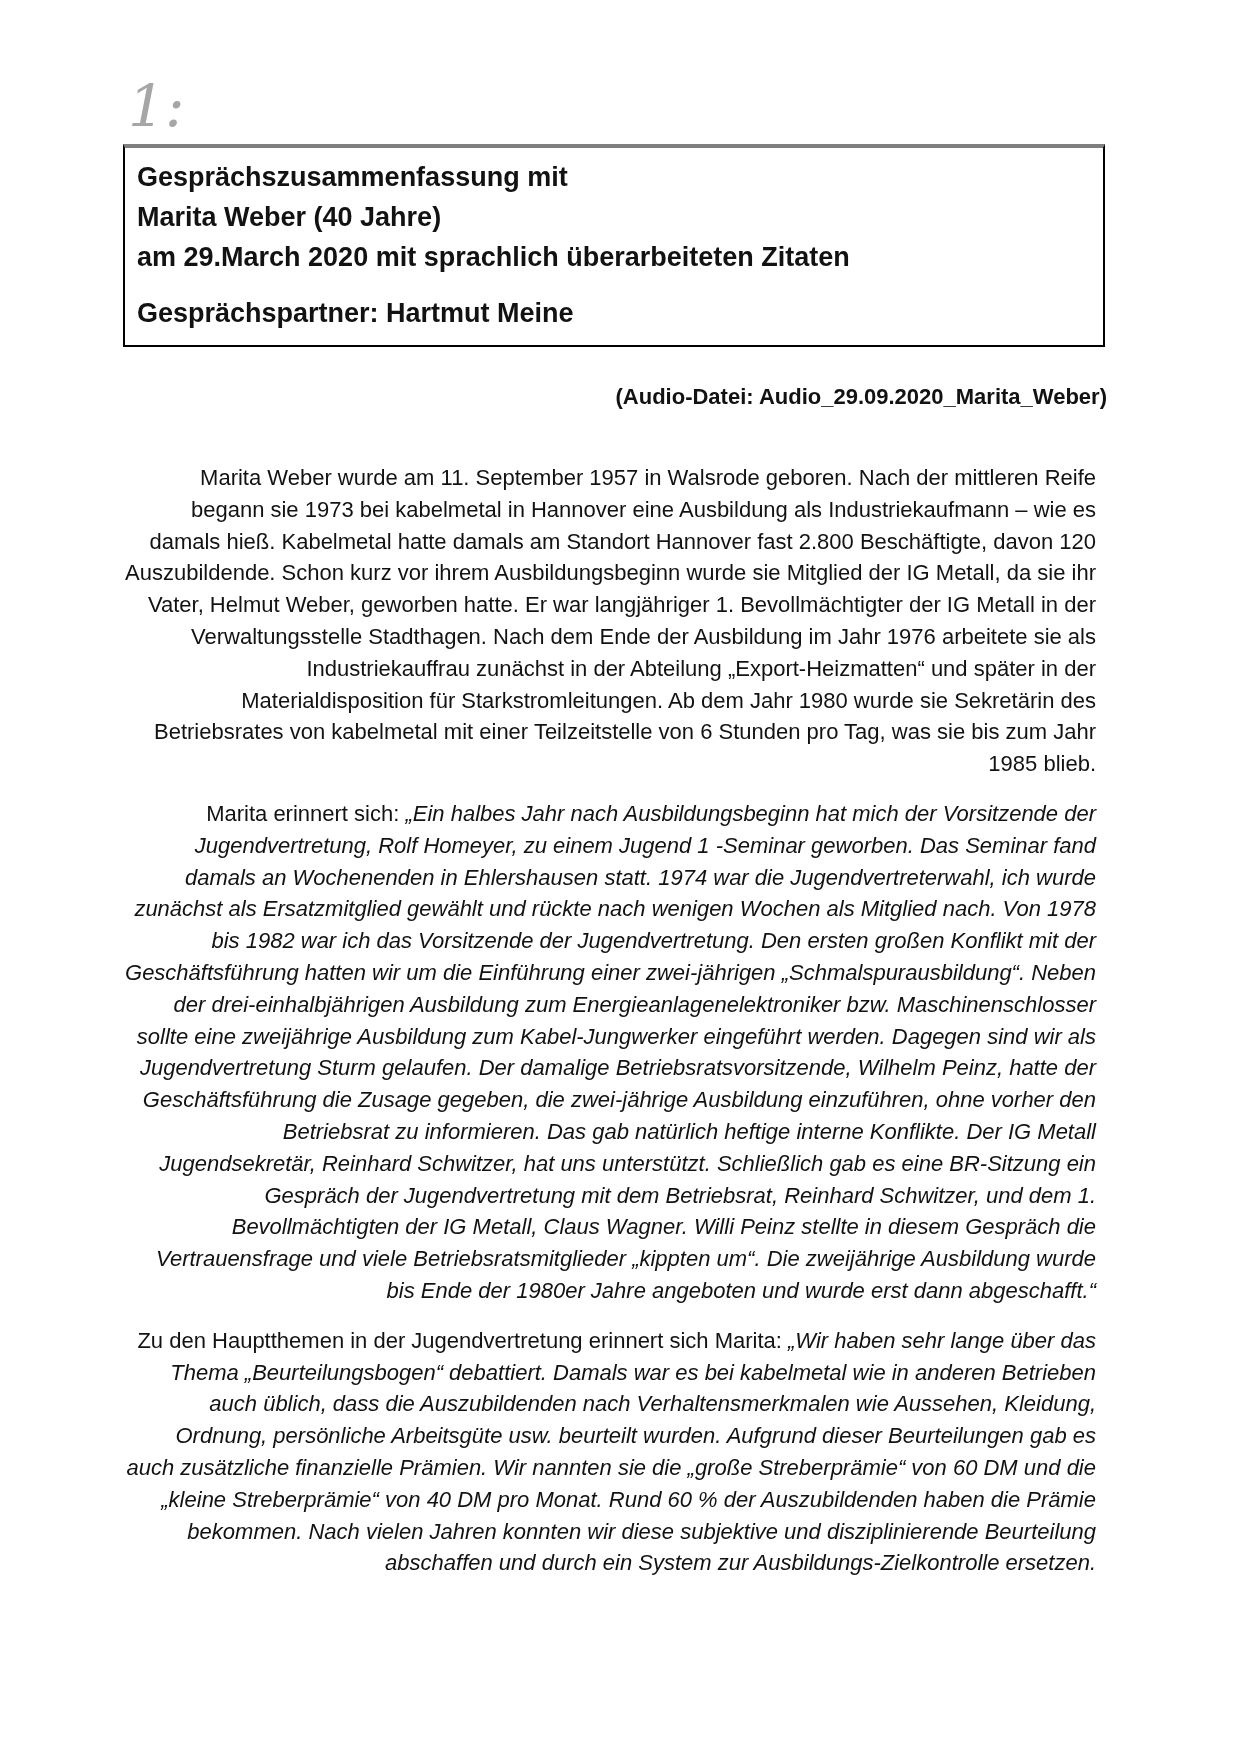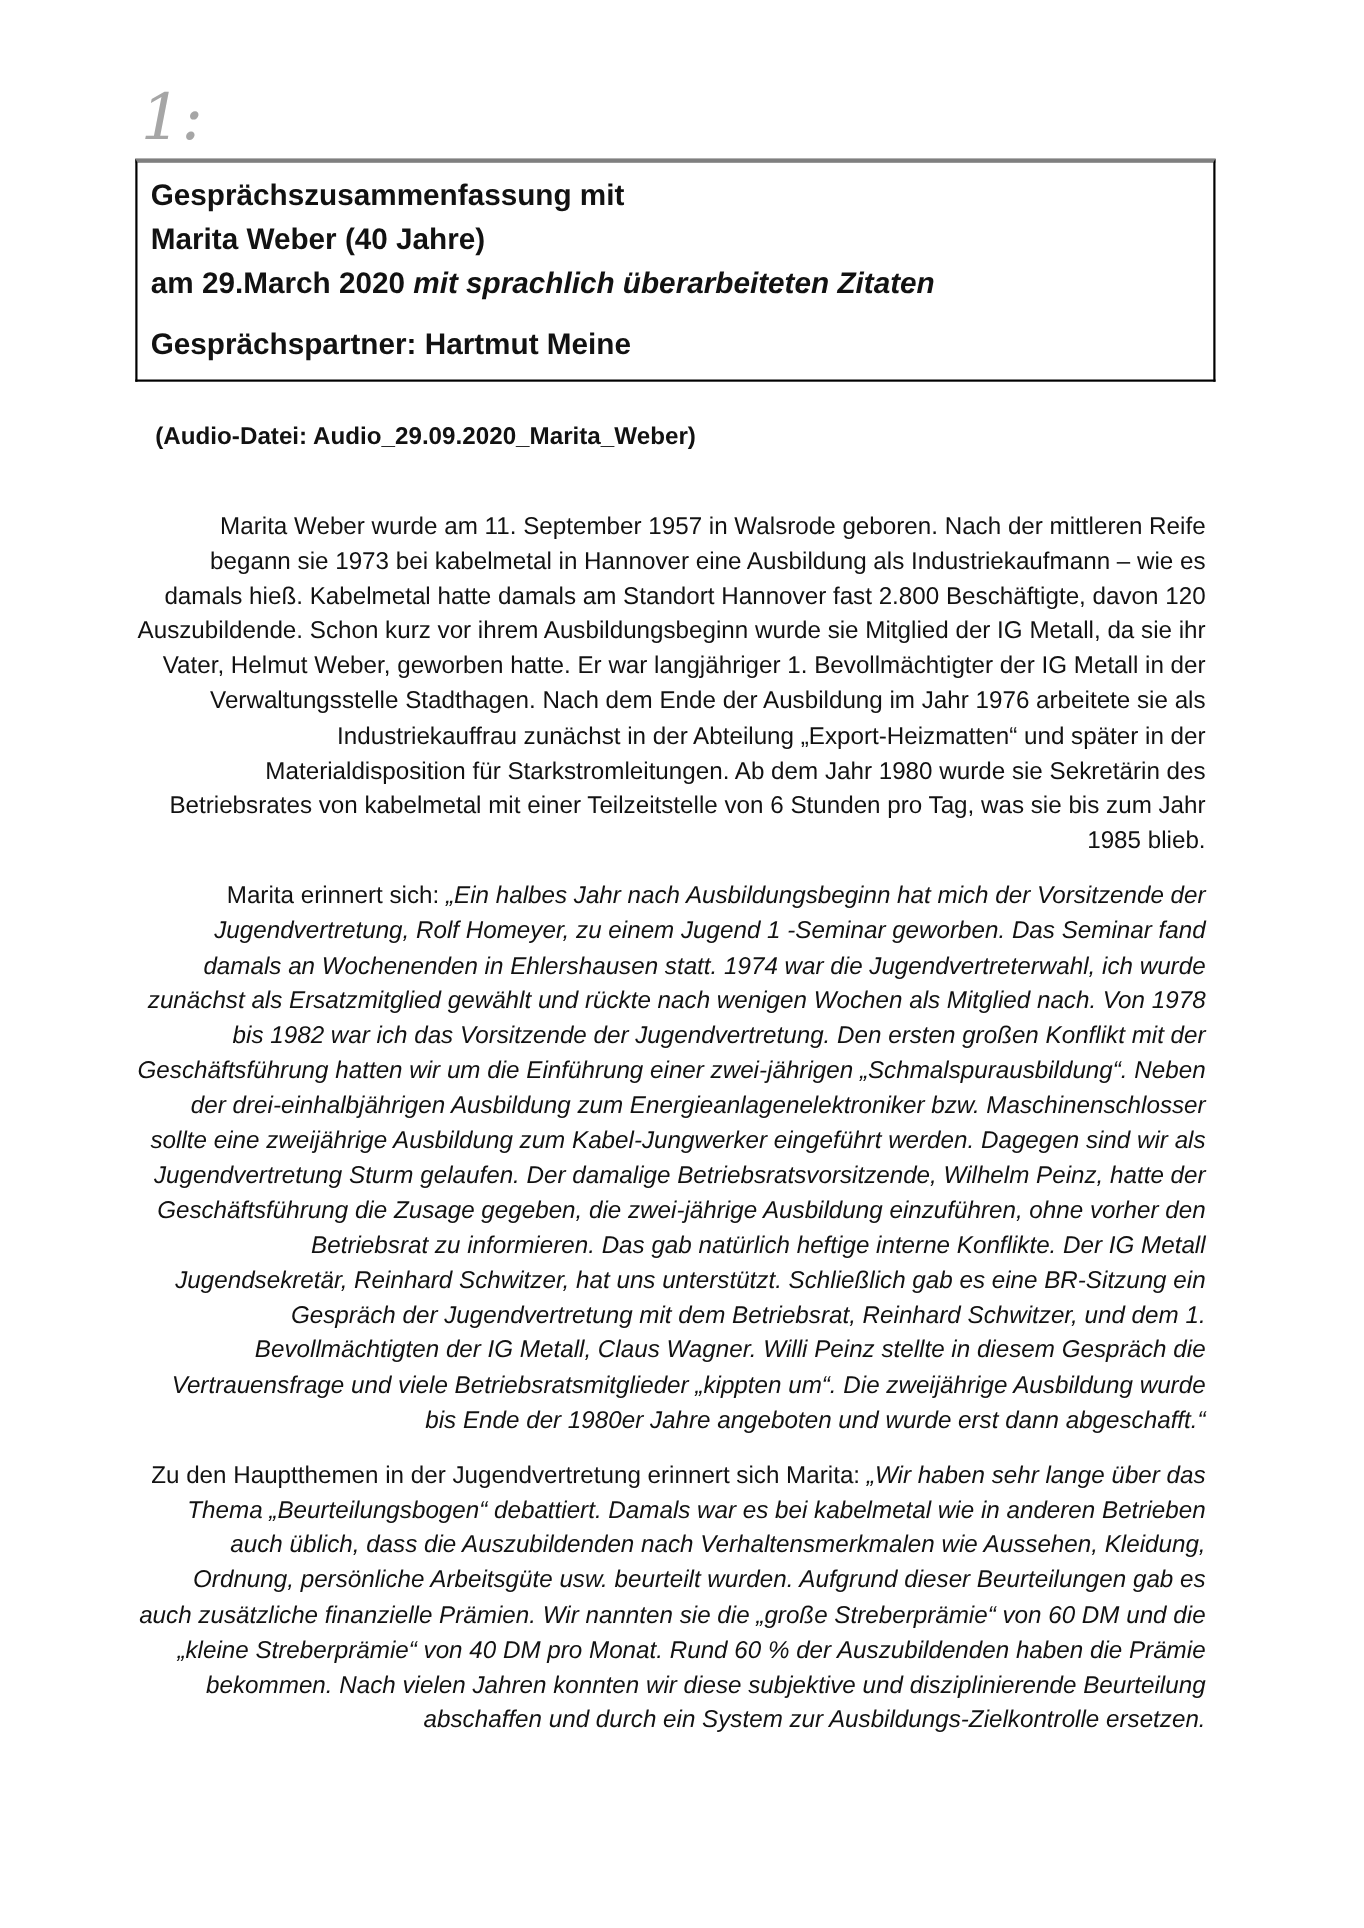--- a/index.html
+++ b/index.html
@@ -38,34 +38,34 @@
     padding: 9px 12px 12px 12px;
     background: #ffffff;
   }
   .title-line {
     font-weight: bold;
     font-size: 27px;
     line-height: 40px;
     white-space: pre-wrap;
   }
   .title-line .it {
-    font-style: italic;
   }
   .partner-line {
     margin-top: 16px;
   }
   .audio-note {
     position: absolute;
     left: 135px;
     top: 382px;
     width: 972px;
     font-weight: bold;
     font-size: 22px;
     line-height: 30px;
     white-space: pre-wrap;
+    text-align: right;
   }
   .body-text {
     position: absolute;
     left: 124px;
     top: 426px;
     width: 972px;
     font-size: 22px;
     line-height: 31.8px;
     text-align: right;
     margin-top: 36px;

